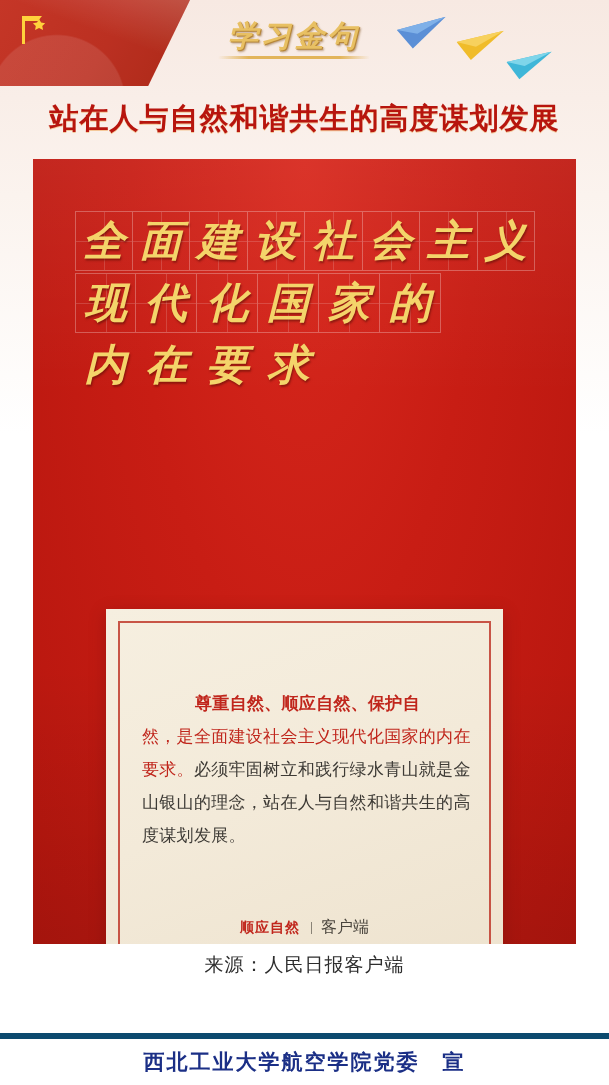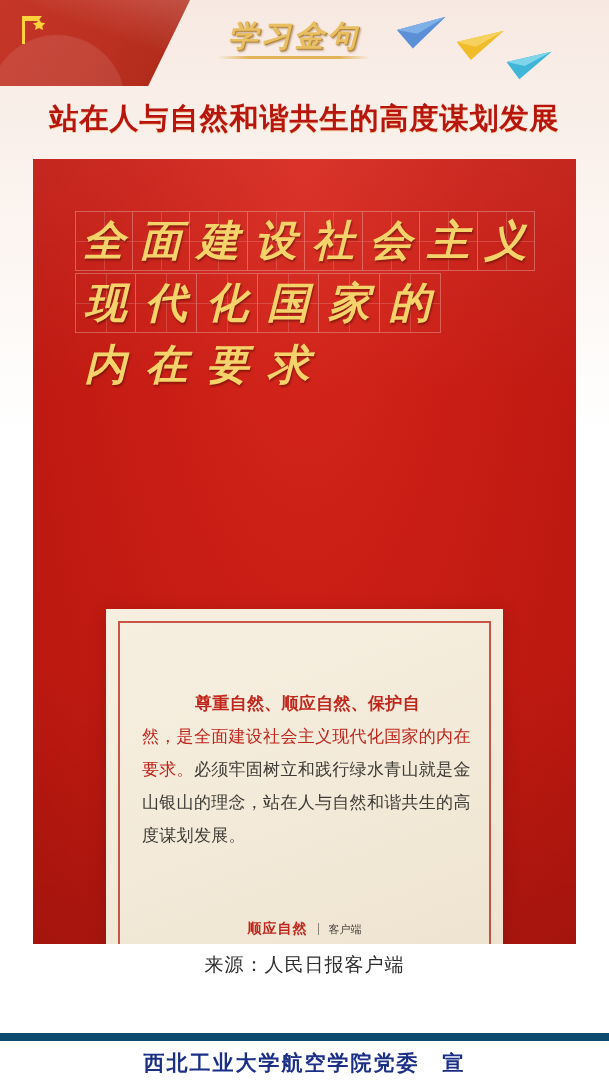--- a/index.html
+++ b/index.html
@@ -206,40 +206,40 @@
   }
   .pd-divider {
     display: inline-block;
     width: 1px; height: 12px;
     background: #8a8377;
     margin: 0 5px 0 6px;
     vertical-align: middle;
   }
   .pd-client {
     display: inline-block;
-    font-size: 11px;
+    font-size: 16px;
     color: #4a453d;
     vertical-align: middle;
     text-align: right;
   }
 
   
   .source-line {
     margin-top: 8px;
     text-align: center;
     font-size: 19px;
     color: #2d2d2d;
     letter-spacing: 1px;
   }
   .org-bar {
     position: absolute;
     left: 0; right: 0; bottom: 0;
     height: 52px;
     background: #ffffff;
-    border-top: 8px solid #0c4a6e;
+    border-top: 6px solid #0c4a6e;
     display: flex;
     align-items: center;
     justify-content: center;
   }
   .org-text {
     font-family: "Liberation Serif", serif;
     font-weight: bold;
     font-size: 21px;
     letter-spacing: 2px;
     color: #1b2f86;

